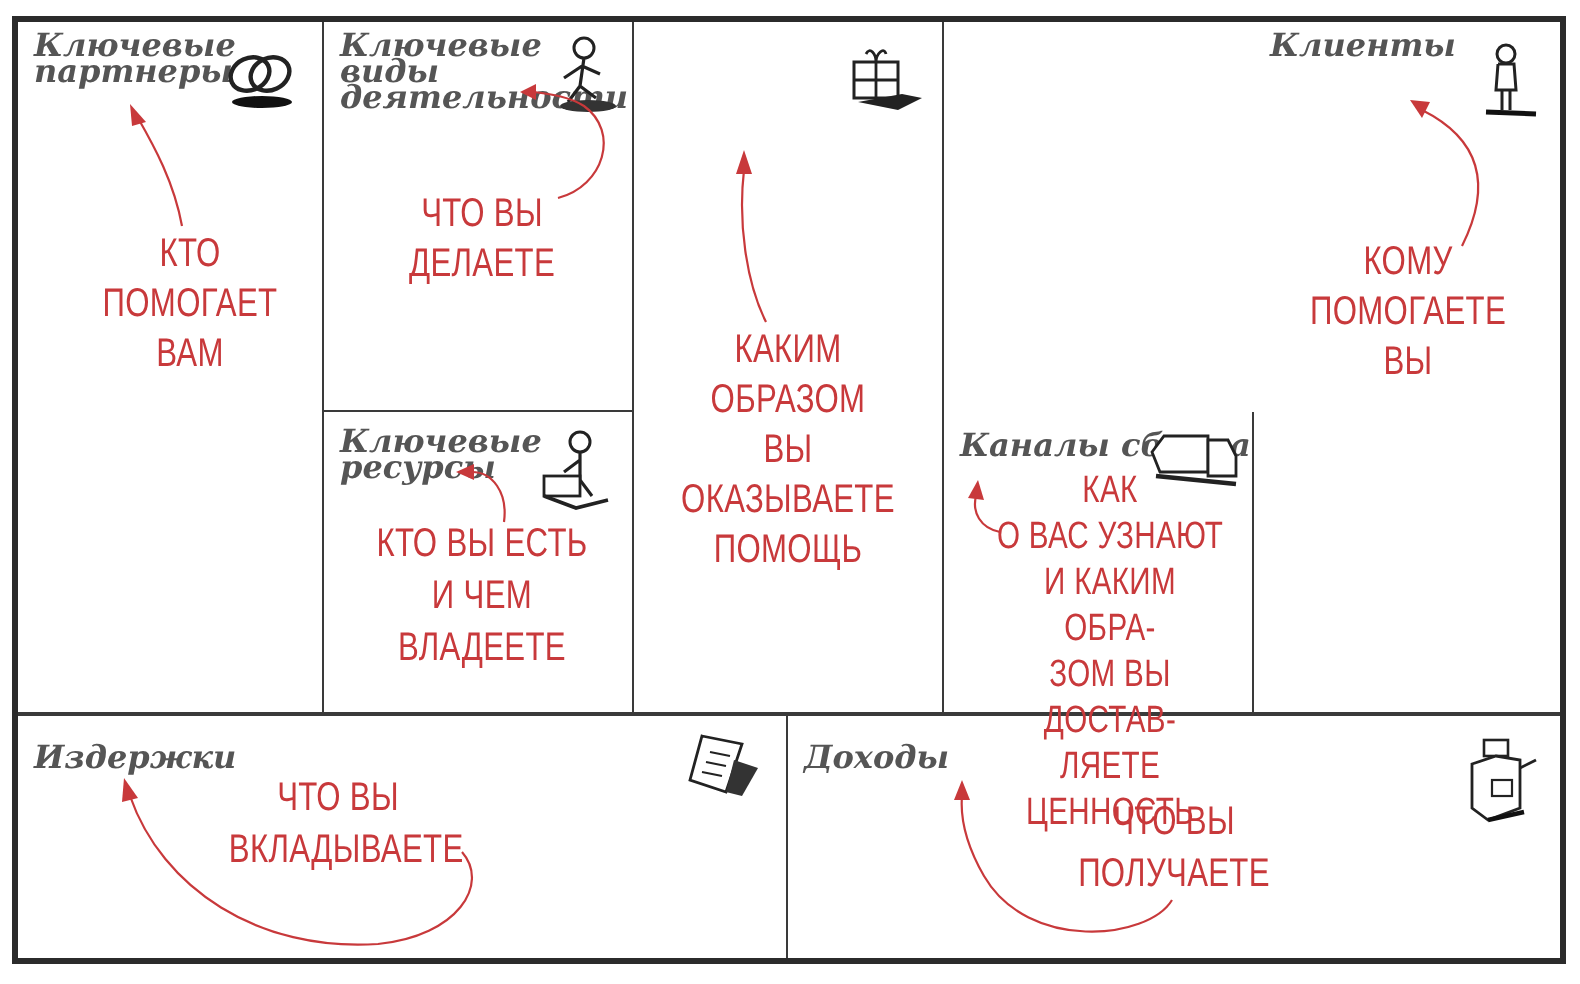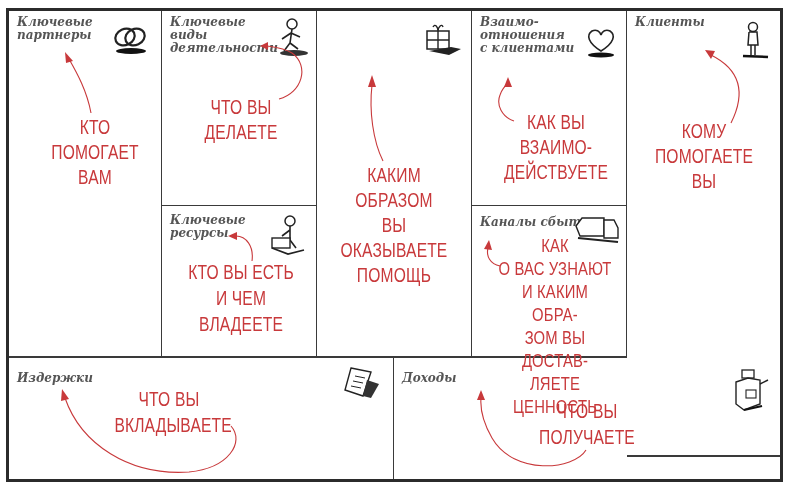--- a/index.html
+++ b/index.html
@@ -1,19 +1,19 @@
 <!DOCTYPE html>
 <html><head>
 <meta charset="utf-8">
 <style>
   html, body { margin: 0; padding: 0; background: #ffffff; }
   body { width: 790px; height: 492px; position: relative; overflow: hidden; font-family: "Liberation Sans", sans-serif; }
   .canvas { position: absolute; left: 6px; top: 8px; width: 777px; height: 474px; border: 3px solid #2b2b2b; box-sizing: border-box; background: #fff; }
   .cell { position: absolute; box-sizing: border-box; border-color: #3a3a3a; border-style: solid; border-width: 0; }
-  .title { position: absolute; left: 8px; top: 5px; font-family: "DejaVu Serif", serif; font-style: italic; font-weight: bold; font-size: 12px; line-height: 13px; color: #555555; white-space: pre-line; }
+  .title { position: absolute; left: 8px; top: 5px; font-family: "DejaVu Serif", serif; font-style: italic; font-weight: bold; font-size: 16px; line-height: 13px; color: #555555; white-space: pre-line; }
   .hand { position: absolute; font-family: "Liberation Sans Narrow", "Liberation Sans", sans-serif; color: #c8393b; font-size: 19px; line-height: 22px; text-align: center; white-space: pre-line; transform: scaleX(0.78); transform-origin: center top; letter-spacing: 0.2px; }
   .icon { position: absolute; }
   svg.arrow { position: absolute; left: 0; top: 0; overflow: visible; pointer-events: none; }
   .arrow path { fill: none; stroke: #c8393b; stroke-width: 1.1; }
   .arrow polygon { fill: #c8393b; }
 </style>
 </head>
 <body>
 
 <div class="canvas">
@@ -77,56 +77,40 @@
     </svg>
     <svg class="arrow" width="155" height="347">
       <path d="M66 150 C 56 130, 52 100, 55 74"></path>
       <polygon points="55,64 59,76 51,76"></polygon>
     </svg>
     <div class="hand" style="left:-2px;top:152px;width:158px;font-size:20px;line-height:25px;">КАКИМ ОБРАЗОМ
 ВЫ ОКАЗЫВАЕТЕ
 ПОМОЩЬ</div>
   </div>
 
-  <div class="cell" style="left:463px;top:0;width:155px;height:195px;border-right-width:1.5px;border-bottom-width:1.5px;">
-    <div class="title">Взаимо-
-отношения
-с клиентами</div>
-    <svg class="icon" width="34" height="32" style="left:112px;top:16px;" viewBox="0 0 34 32">
-      <path d="M17 24 C 4 16, 2 8, 8 4 C 12 2, 16 4, 17 8 C 18 4, 22 2, 26 4 C 32 8, 30 16, 17 24 Z" fill="none" stroke="#222" stroke-width="1.6"></path>
-      <ellipse cx="17" cy="28" rx="13" ry="2.5" fill="#111"></ellipse>
-    </svg>
-    <svg class="arrow" width="155" height="195">
-      <path d="M42 110 C 30 106, 24 94, 28 84 C 30 78, 33 75, 36 73"></path>
-      <polygon points="36,66 40,76 32,76"></polygon>
-    </svg>
-    <div class="hand" style="left:14px;top:99px;width:140px;font-size:20px;line-height:25px;">КАК ВЫ
-ВЗАИМО-
-ДЕЙСТВУЕТЕ</div>
-  </div>
 
   <div class="cell" style="left:463px;top:195px;width:155px;height:152px;border-right-width:1.5px;border-bottom-width:2px;">
     <div class="title" style="top:10px;">Каналы сбыта</div>
     <svg class="icon" width="46" height="32" style="left:102px;top:8px;" viewBox="0 0 46 32">
       <path d="M2 12 L8 4 L30 4 L30 22 L6 22 Z" fill="#fff" stroke="#222" stroke-width="1.4"></path>
       <path d="M30 6 L40 6 L44 14 L44 24 L30 24 Z" fill="#fff" stroke="#222" stroke-width="1.4"></path>
       <path d="M4 24 L44 28" stroke="#222" stroke-width="2.2"></path>
     </svg>
     <svg class="arrow" width="155" height="152">
       <path d="M28 60 C 18 58, 14 50, 16 42"></path>
       <polygon points="17,34 20,44 12,43"></polygon>
     </svg>
     <div class="hand" style="left:10px;top:28px;width:146px;font-size:19px;line-height:23px;">КАК
 О ВАС УЗНАЮТ
 И КАКИМ ОБРА-
 ЗОМ ВЫ ДОСТАВ-
 ЛЯЕТЕ ЦЕННОСТЬ</div>
   </div>
 
-  <div class="cell" style="left:618px;top:0;width:153px;height:446px;border-bottom-width:2px;">
+  <div class="cell" style="left:618px;top:0;width:153px;height:347px;border-bottom-width:2px;">
     <div class="title">Клиенты</div>
     <svg class="icon" width="28" height="40" style="left:114px;top:10px;" viewBox="0 0 28 40">
       <circle cx="12" cy="6" r="4.5" fill="none" stroke="#222" stroke-width="1.5"></circle>
       <path d="M8 11 L16 11 L17 24 L14 24 L14 34 M10 24 L10 34 M8 11 L7 24 L17 24" fill="none" stroke="#222" stroke-width="1.5"></path>
       <path d="M2 35 L27 36" stroke="#111" stroke-width="2.5"></path>
     </svg>
     <svg class="arrow" width="153" height="347">
       <path d="M104 112 C 120 80, 112 58, 84 44"></path>
       <polygon points="78,39 88,40 84,48"></polygon>
     </svg>

